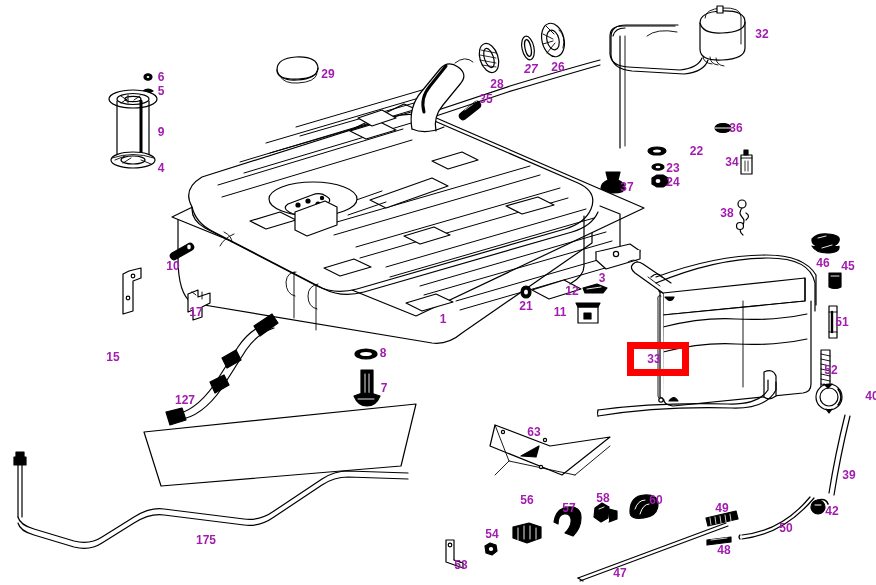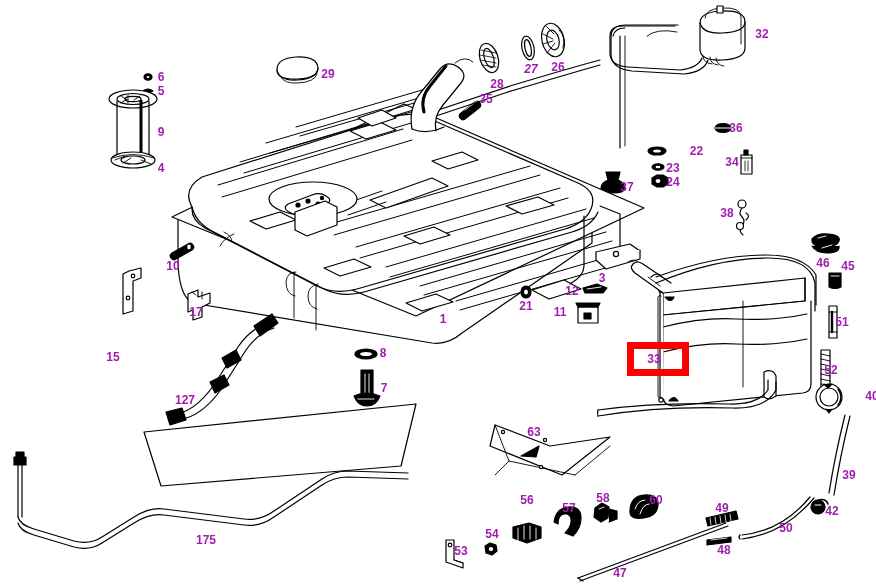--- a/index.html
+++ b/index.html
@@ -414,21 +414,21 @@
       <div class="lbl" style="left: 832px; top: 511px;">42</div>
       <div class="lbl" style="left: 786px; top: 528px;">50</div>
       <div class="lbl" style="left: 722px; top: 508px;">49</div>
       <div class="lbl" style="left: 724px; top: 550px;">48</div>
       <div class="lbl" style="left: 620px; top: 573px;">47</div>
       <div class="lbl" style="left: 656px; top: 500px;">60</div>
       <div class="lbl" style="left: 603px; top: 498px;">58</div>
       <div class="lbl" style="left: 569px; top: 508px;">57</div>
       <div class="lbl" style="left: 527px; top: 500px;">56</div>
       <div class="lbl" style="left: 492px; top: 534px;">54</div>
-      <div class="lbl" style="left: 461px; top: 551px;">53</div>
+      <div class="lbl" style="left: 461px; top: 565px;">53</div>
       <div class="lbl" style="left: 534px; top: 432px;">63</div>
       <div class="lbl" style="left: 602px; top: 278px;">3</div>
       <div class="lbl" style="left: 526px; top: 306px;">21</div>
       <div class="lbl" style="left: 572px; top: 291px;">12</div>
       <div class="lbl" style="left: 560px; top: 312px;">11</div>
       <div class="lbl" style="left: 443px; top: 319px;">1</div>
       <div class="lbl" style="left: 173px; top: 266px;">10</div>
       <div class="lbl" style="left: 113px; top: 310px; margin-top: 47px;">15</div>
       <div class="lbl" style="left: 196px; top: 312px;">17</div>
       <div class="lbl" style="left: 185px; top: 400px;">127</div>

